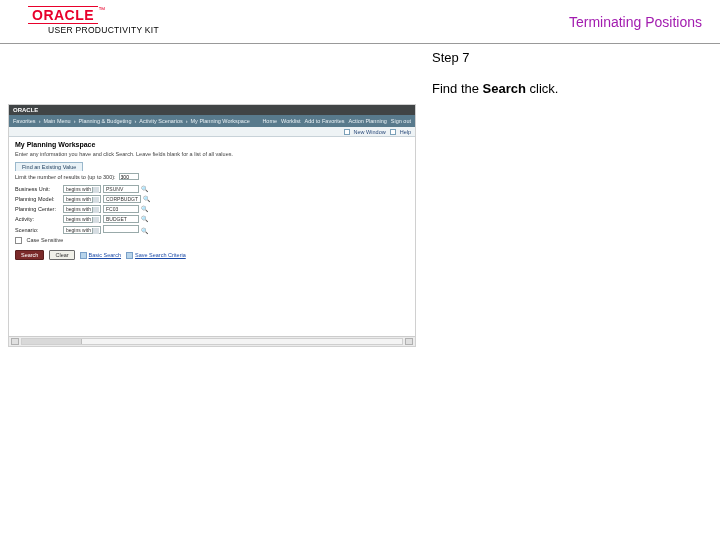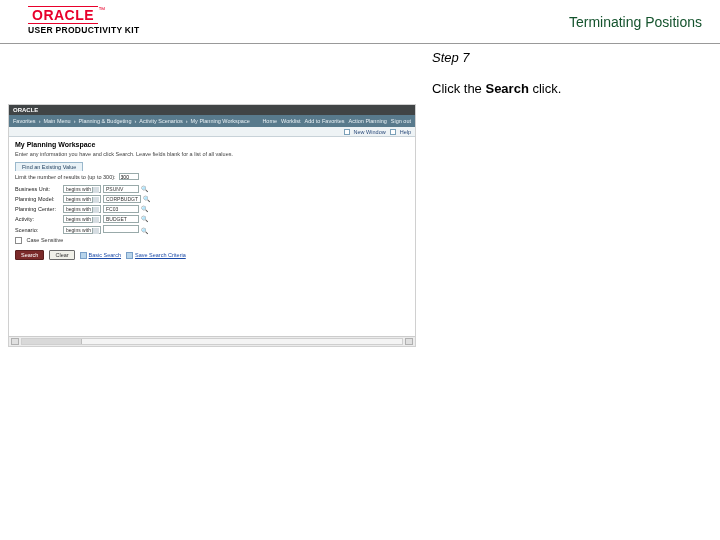--- a/index.html
+++ b/index.html
@@ -40,50 +40,51 @@
     position: absolute;
     left: 0; right: 0;
     height: 1px;
     background: #e8002b;
   }
   .oracle-logo .oracle-word::before { top: 0; }
   .oracle-logo .oracle-word::after  { bottom: 0; }
   .oracle-logo .tm { font-size: 7px; color:#e8002b; vertical-align: top; }
   .upk-sub {
     font-size: 8.5px;
-    font-weight: bold;
+    font-weight: normal;
     color: #000;
     margin-top: 2px;
     letter-spacing: 0.3px;
+    margin-left: 20px;
   }
   .page-title {
     position: absolute;
     right: 18px;
     top: 14px;
     font-size: 14px;
-    color: #14532d;
+    color: #a21caf;
     text-align: center;
   }
   
   .main {
     display: flex;
     align-items: flex-start;
     width: 100%;
   }
   .embed-col {
     width: 420px;
     padding: 0;
   }
   .instruct-col {
     flex: 1;
     padding: 6px 14px 0 12px;
     font-size: 13px;
     color: #000;
   }
-  .instruct-col .step-label { margin-bottom: 16px; font-style: italic; }
+  .instruct-col .step-label { margin-bottom: 16px; }
   .instruct-col .step-text b { font-weight: bold; }
 
   
   .upk-gap { height: 60px; }
   .app-frame {
     width: 408px;
     margin-left: 8px;
     font-size: 6px;
     color: #333;
     border: 1px solid #d0d0d0;
@@ -312,17 +313,17 @@
           </span>
         <span class="sbox"></span>
       </div>
 
     </div>
   </div>
 
   <div class="instruct-col">
     <div class="step-label">Step 7</div>
     <div class="step-text">
-      <span>Click the </span><b>Search</b><span> click.</span>
+      <span>Find the </span><b>Search</b><span> click.</span>
     </div>
   </div>
 
 </div>
 
 </body></html>

